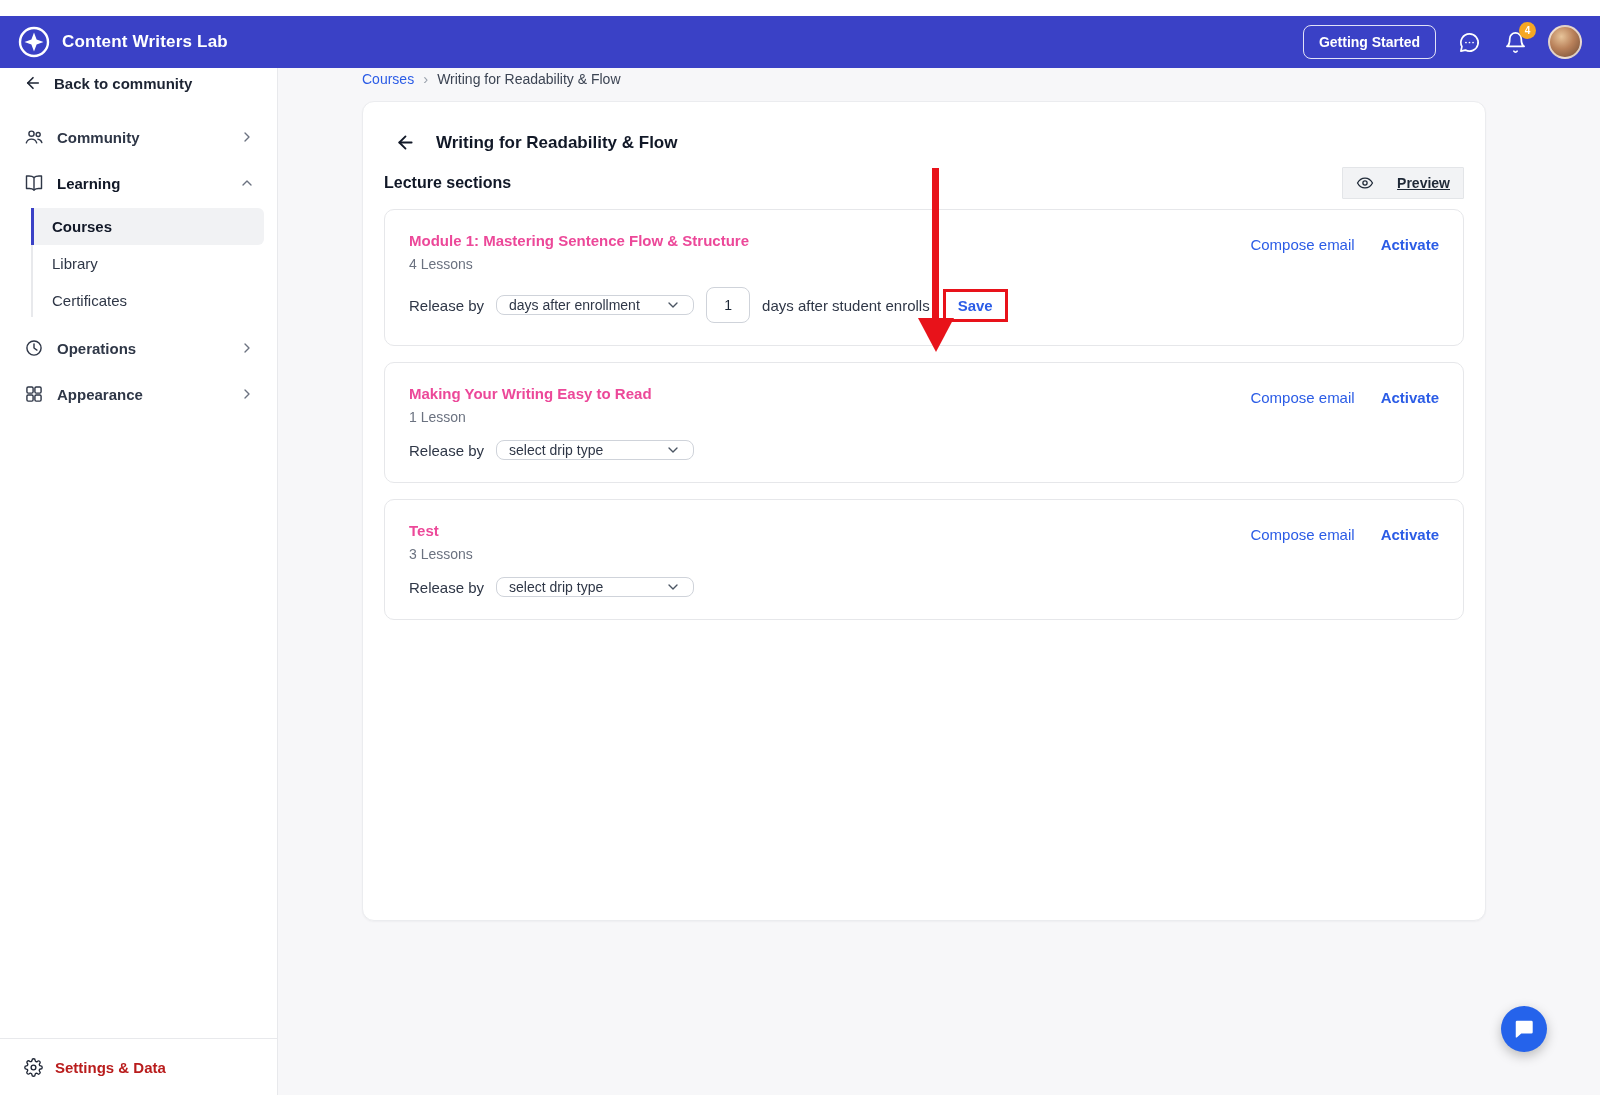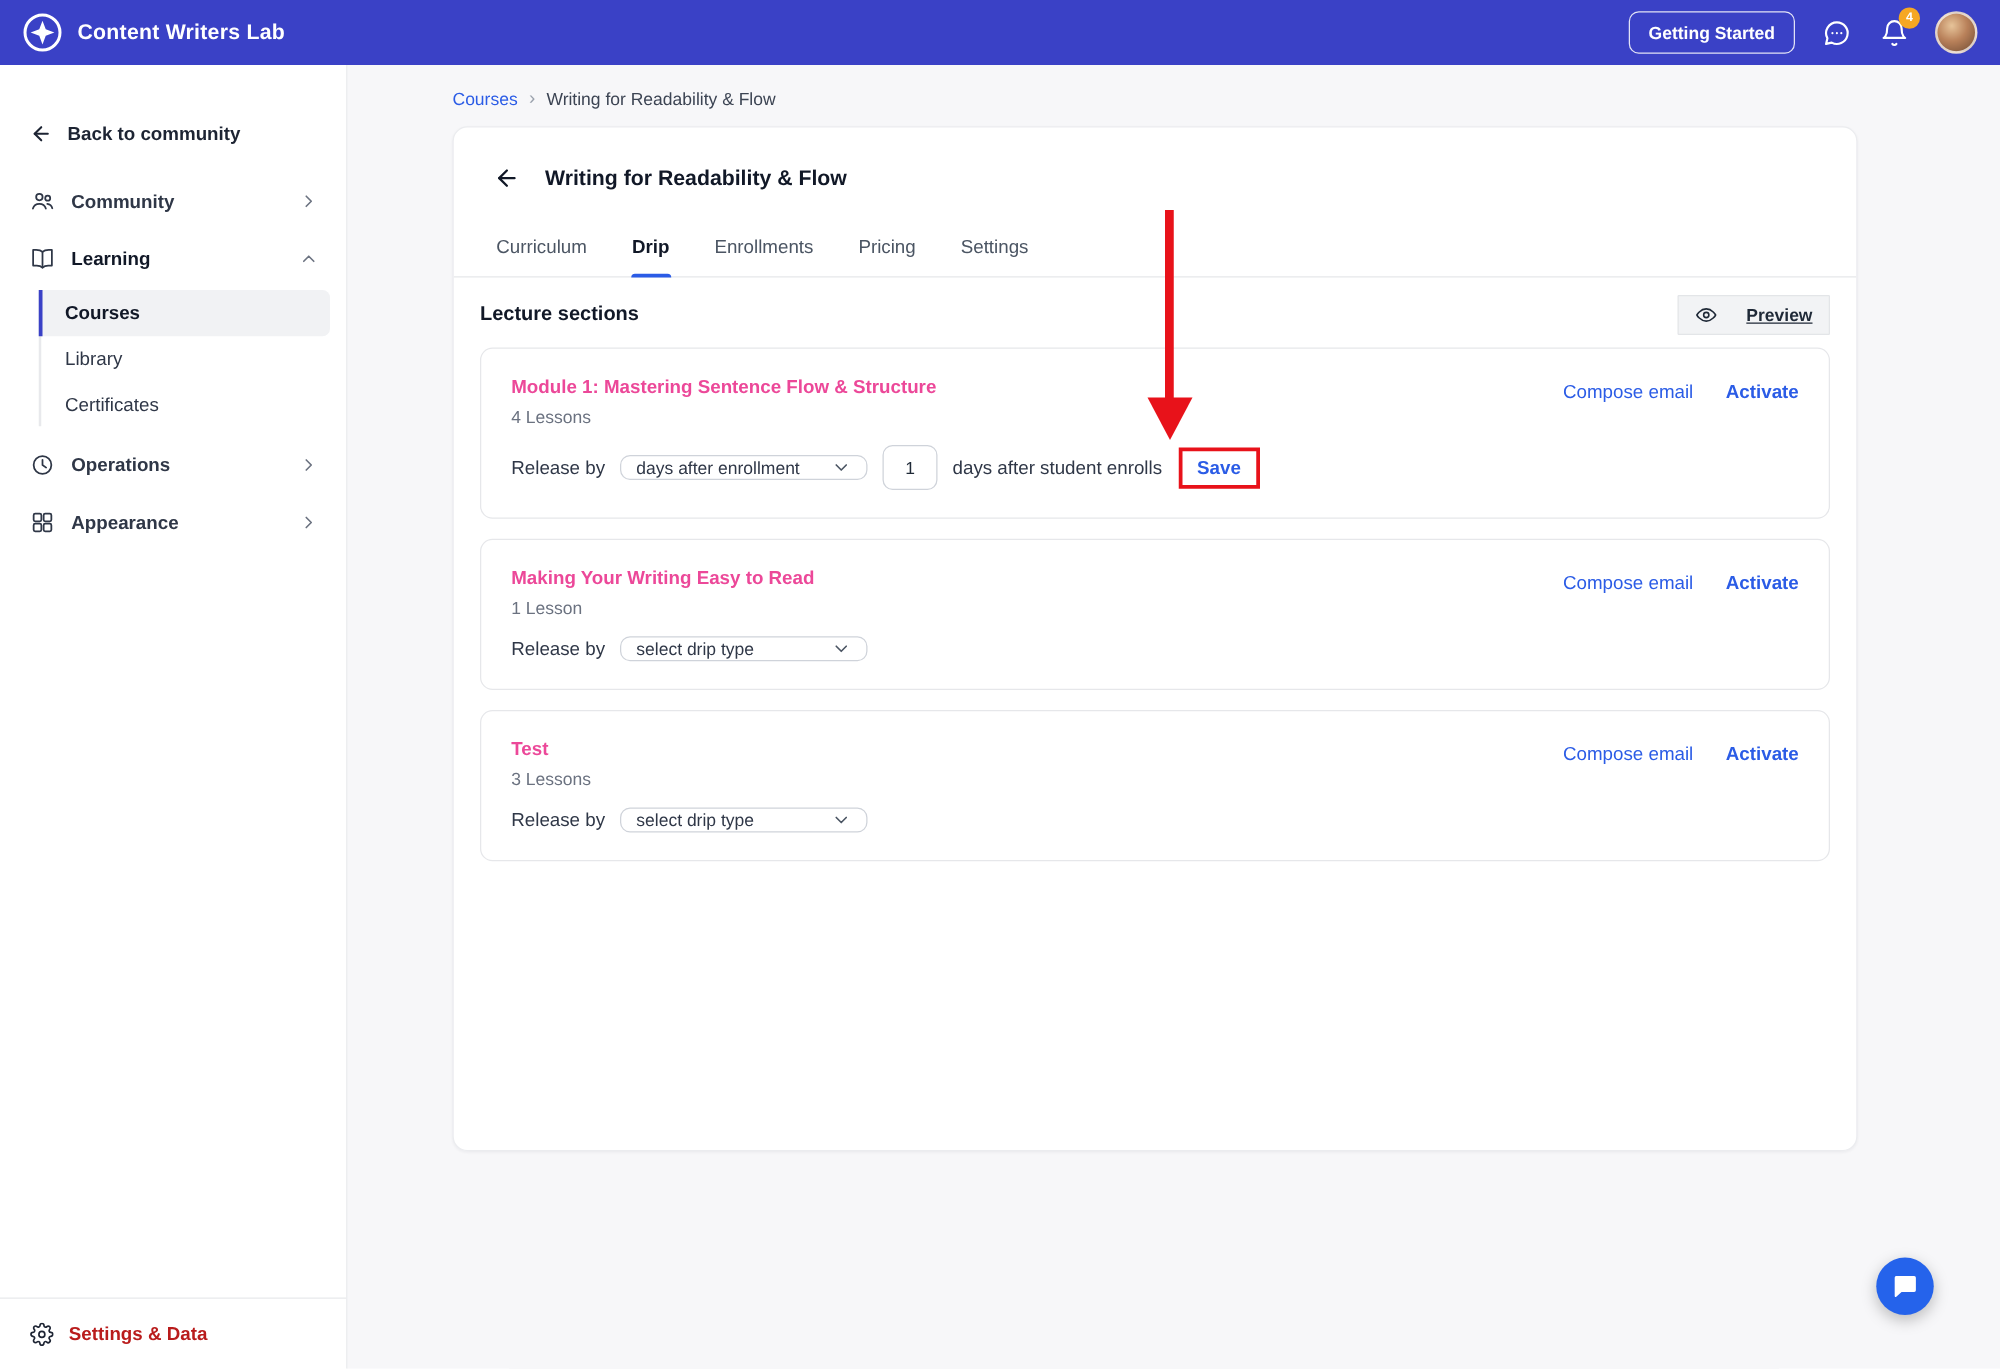--- a/index.html
+++ b/index.html
@@ -1,31 +1,31 @@
 <!DOCTYPE html>
 <html style="--topbar-bg: #3a41c6; --link-blue: #2b5ce6; --annotation-red: #e8121a; --badge-orange: #f6a723;"><head>
 <meta charset="utf-8">
 <style>
   * { margin:0; padding:0; box-sizing:border-box; }
   html,body { width:1600px; height:1095px; font-family:"Liberation Sans", sans-serif; background:#fff; overflow:hidden; }
   .page { position:relative; width:1600px; height:1095px; }
 
   
-  .topbar { position:absolute; top:0; left:0; width:100%; height:52px; background:var(--topbar-bg,#3a41c6); display:flex; align-items:center; padding:0 18px; z-index:20; }
+  .topbar { position:absolute; top:16px; left:0; width:100%; height:52px; background:var(--topbar-bg,#3a41c6); display:flex; align-items:center; padding:0 18px; z-index:20; }
   .brand { display:flex; align-items:center; gap:12px; cursor:pointer; }
   .brand-name { color:#fff; font-size:17px; font-weight:bold; letter-spacing:.2px; }
   .topbar-right { margin-left:auto; display:flex; align-items:center; gap:20px; }
   .btn-getting-started { height:34px; padding:0 15px; border:1px solid rgba(255,255,255,.85); border-radius:8px; background:transparent; color:#fff; font-size:14px; font-weight:600; font-family:inherit; cursor:pointer; }
   .icon-btn { position:relative; width:26px; height:26px; display:flex; align-items:center; justify-content:center; cursor:pointer; }
   .badge { position:absolute; top:-7px; right:-8px; min-width:17px; height:17px; padding:0 4px; background:var(--badge-orange,#f6a723); color:#fff; border-radius:9px; font-size:10px; font-weight:bold; display:flex; align-items:center; justify-content:center; }
   .avatar { width:34px; height:34px; border-radius:50%; border:2px solid rgba(255,255,255,.7); background:radial-gradient(circle at 38% 32%, #e7c49a 0%, #b9815a 45%, #6e4a33 100%); cursor:pointer; }
 
   
   .sidebar { position:absolute; top:52px; left:0; width:278px; height:1043px; background:#fff; border-right:1px solid #e8e9ec; display:flex; flex-direction:column; z-index:10; }
-  .back-link { display:flex; align-items:center; gap:12px; padding:0 24px; margin-top:46px; margin-bottom:22px; font-size:15px; font-weight:bold; color:#1d2433; cursor:pointer; }
+  .back-link { display:flex; align-items:center; gap:12px; padding:0 24px; margin-top:22px; margin-bottom:22px; font-size:15px; font-weight:bold; color:#1d2433; cursor:pointer; }
   .nav-item { display:flex; align-items:center; gap:13px; height:46px; padding:0 22px 0 24px; font-size:15px; font-weight:600; color:#2f3747; cursor:pointer; }
   .nav-item .chev { margin-left:auto; color:#6b7280; display:flex; }
   .nav-icon { display:flex; color:#2f3747; }
   .subnav { position:relative; margin:2px 0 6px 31px; }
   .subnav::before { content:""; position:absolute; left:0; top:2px; bottom:2px; width:2px; background:#e8e9ec; }
   .sub-item { display:flex; align-items:center; height:37px; padding-left:21px; margin-right:13px; font-size:15px; color:#2f3747; cursor:pointer; position:relative; }
   .sub-item.active { background:#f1f2f4; font-weight:600; color:#111827; border-radius:0 6px 6px 0; }
   .sub-item.active::before { content:""; position:absolute; left:0; top:0; bottom:0; width:3px; background:var(--topbar-bg,#3a41c6); }
   .sidebar-footer { margin-top:auto; border-top:1px solid #e8e9ec; height:57px; display:flex; align-items:center; gap:12px; padding:0 24px; font-size:15px; font-weight:600; color:#b91c1c; cursor:pointer; }
 
@@ -219,27 +219,20 @@
       <div class="card-header">
         <span class="back-arrow">
           <svg width="21" height="21" viewBox="0 0 24 24" fill="none" stroke="currentColor" stroke-width="2.1" stroke-linecap="round" stroke-linejoin="round">
               <path d="M19 12H5"></path>
               <path d="M12 19l-7-7 7-7"></path>
             </svg>
         </span>
         <h1 class="course-title">Writing for Readability &amp; Flow</h1>
       </div>
 
-      <div class="tabs">
-        <div class="tab">Curriculum</div>
-        <div class="tab active">Drip</div>
-        <div class="tab">Enrollments</div>
-        <div class="tab">Pricing</div>
-        <div class="tab">Settings</div>
-      </div>
 
       <div class="card-body">
         <div class="body-head">
           <h2 class="lecture-heading">Lecture sections</h2>
           <button class="btn-preview">
             <span style="display:flex;color:#1f2937;">
               <svg width="18" height="18" viewBox="0 0 24 24" fill="none" stroke="currentColor" stroke-width="1.7" stroke-linejoin="round">
                   <path d="M2 12s3.5-6.5 10-6.5S22 12 22 12s-3.5 6.5-10 6.5S2 12 2 12z"></path>
                   <circle cx="12" cy="12" r="2.8"></circle>
                 </svg>

